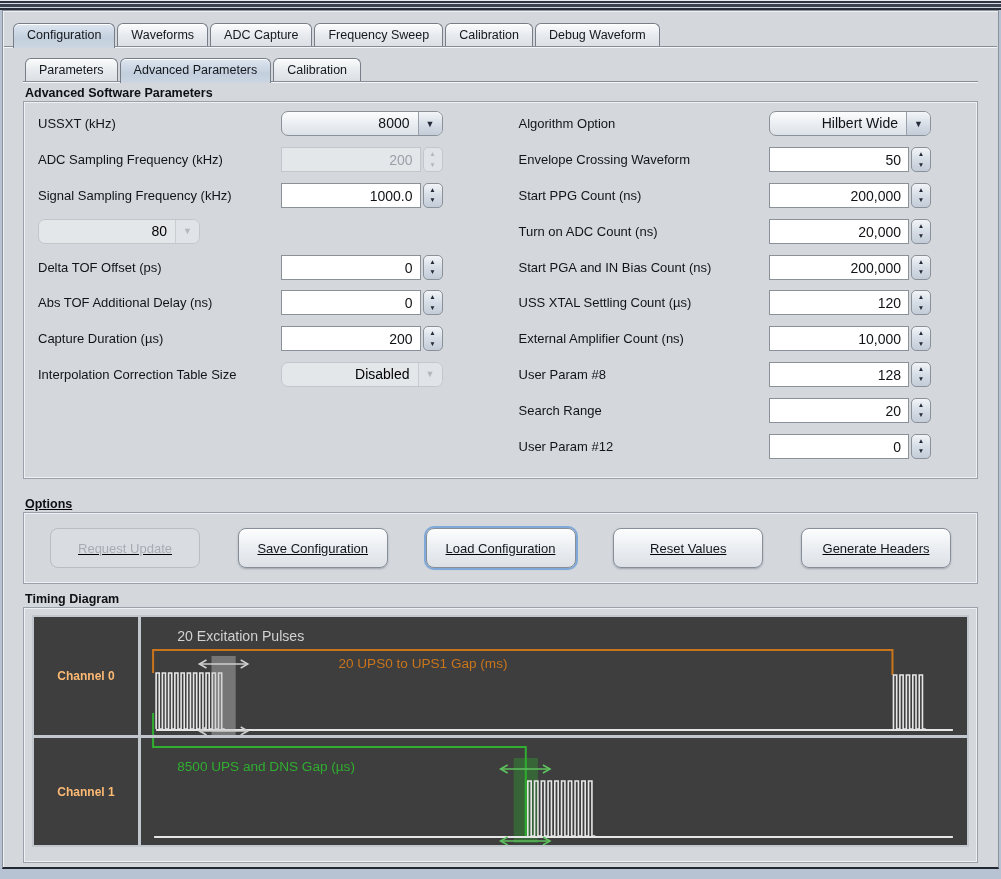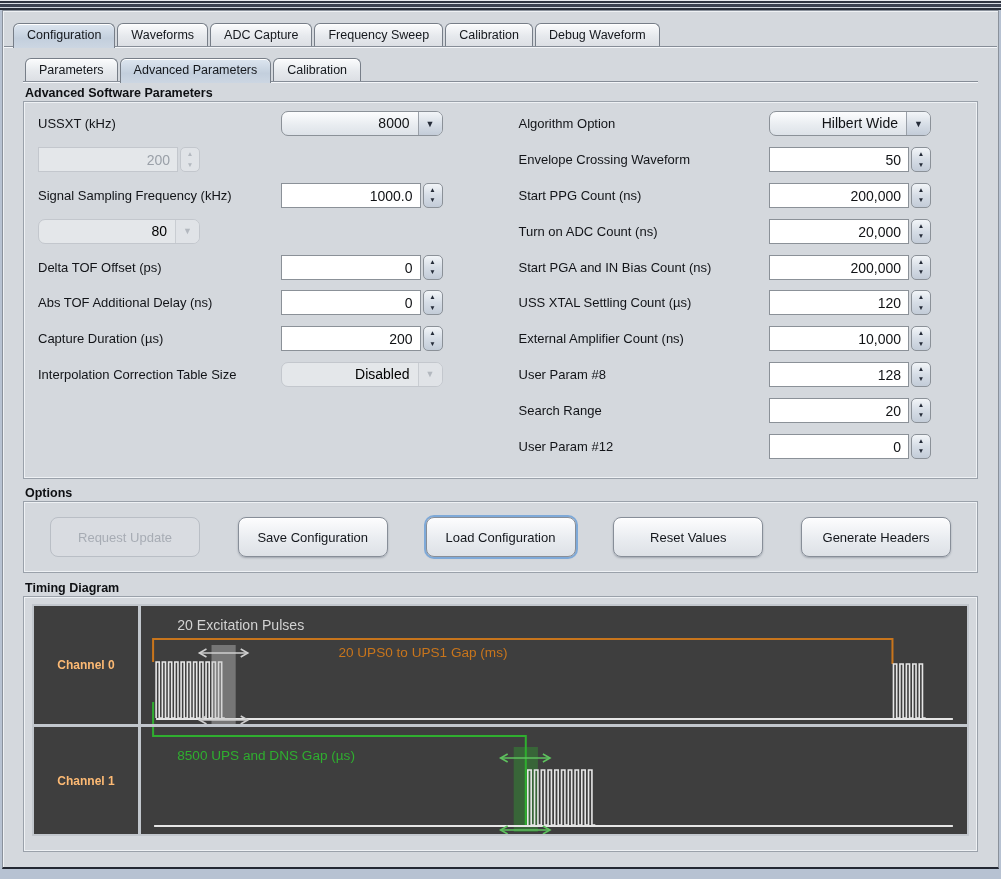--- a/index.html
+++ b/index.html
@@ -134,20 +134,21 @@
       <div class="form">
         <div class="col left">
             <div class="row">
               <span class="lbl">USSXT (kHz)</span>
       <div class="combo">
         <span class="cval">8000</span>
         <span class="cbtn">▼</span>
       </div>
             </div>
             <div class="row">
+              <span class="lbl">ADC Sampling Frequency (kHz)</span>
     <div class="spin disabled">
       <span class="sval">200</span>
       <span class="sbtns">
         <span>▲</span>
         <span>▼</span>
       </span>
               </div>
             </div>
             <div class="row">
               <span class="lbl">Signal Sampling Frequency (kHz)</span>
@@ -299,21 +300,21 @@
         <span>▲</span>
         <span>▼</span>
       </span>
               </div>
             </div>
           </div>
       </div>
     </div>
   </div>
 
-  <div class="section" style="margin-top:7px;">
+  <div class="section" style="margin-top:18px;text-decoration:underline;">
     <div class="section-title">Options</div>
     <div class="section-body">
       <div class="btnrow">
           <div class="btn disabled">Request Update</div>
           <div class="btn">Save Configuration</div>
           <div class="btn focused">Load Configuration</div>
           <div class="btn">Reset Values</div>
           <div class="btn">Generate Headers</div>
         </div>
     </div>

